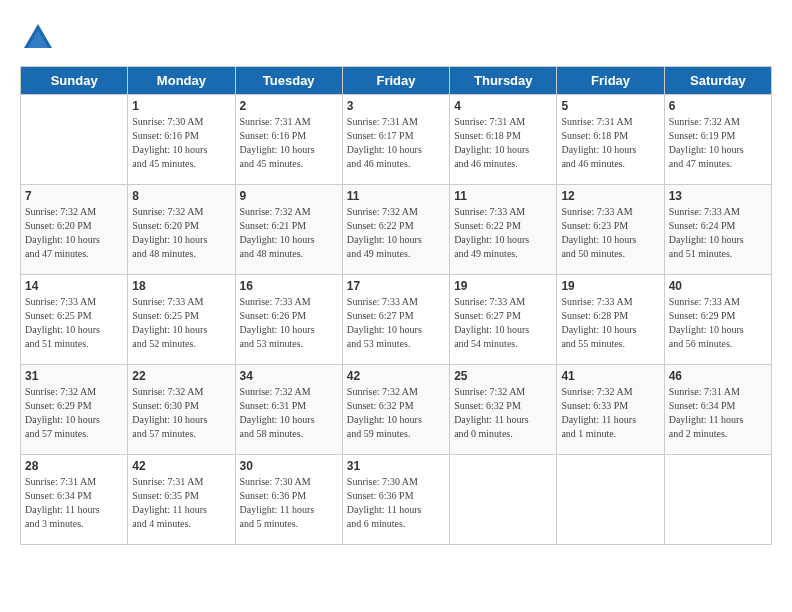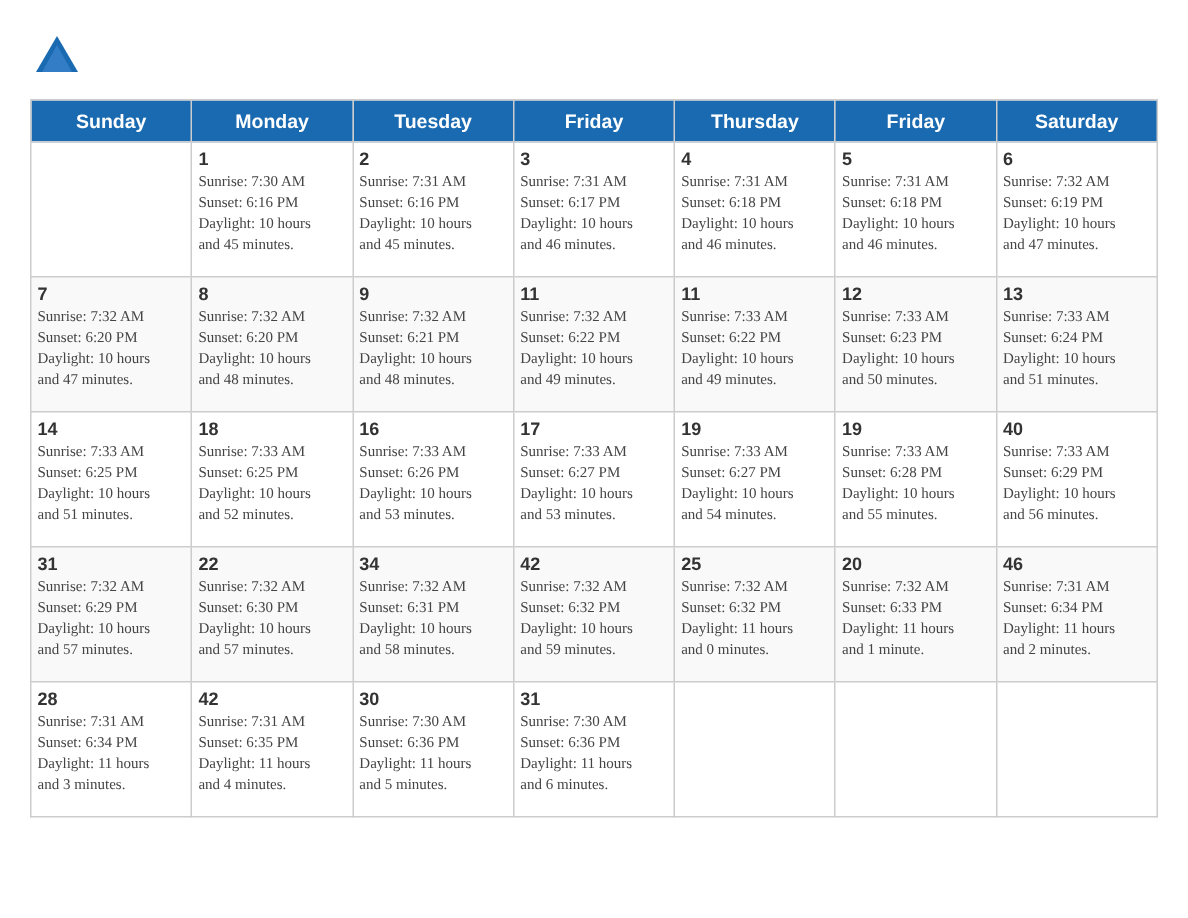--- a/index.html
+++ b/index.html
@@ -299,21 +299,21 @@
 and 59 minutes.</div>
         </td>
         <td>
           <span class="day-number">25</span>
           <div class="day-info" style="white-space: pre-line;">Sunrise: 7:32 AM
 Sunset: 6:32 PM
 Daylight: 11 hours
 and 0 minutes.</div>
         </td>
         <td>
-          <span class="day-number">20</span>
+          <span class="day-number">41</span>
           <div class="day-info" style="white-space: pre-line;">Sunrise: 7:32 AM
 Sunset: 6:33 PM
 Daylight: 11 hours
 and 1 minute.</div>
         </td>
         <td>
           <span class="day-number">46</span>
           <div class="day-info" style="white-space: pre-line;">Sunrise: 7:31 AM
 Sunset: 6:34 PM
 Daylight: 11 hours

